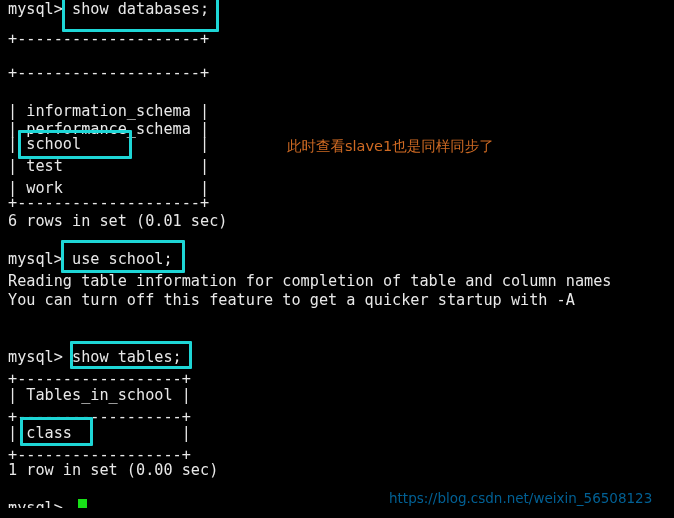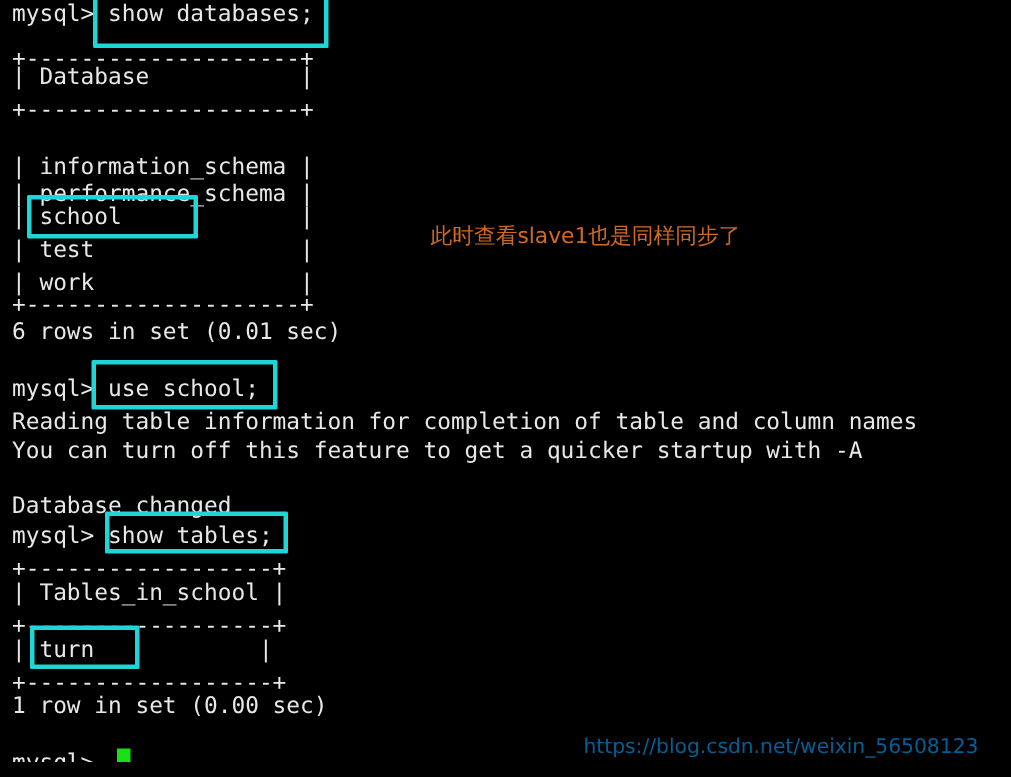--- a/index.html
+++ b/index.html
@@ -76,52 +76,50 @@
   }
 </style>
 </head>
 <body>
 
 <div id="screen">
 
   <div id="terminal">
       <div class="line" style="top: -2px;">mysql&gt; show databases;</div>
       <div class="line" style="top: 28px;">+--------------------+</div>
-      <div class="line" style="top: 40px;">| Database           |</div>
       <div class="line" style="top: 62px;">+--------------------+</div>
       <div class="line" style="top: 100px;">| information_schema |</div>
       <div class="line" style="top: 133px;">| school             |</div>
       <div class="line" style="top: 118px;">| performance_schema |</div>
       <div class="line" style="top: 155px;">| test               |</div>
       <div class="line" style="top: 177px;">| work               |</div>
       <div class="line" style="top: 192px;">+--------------------+</div>
       <div class="line" style="top: 210px;">6 rows in set (0.01 sec)</div>
       <div class="line" style="top: 232px;"></div>
       <div class="line" style="top: 248px;">mysql&gt; use school;</div>
       <div class="line" style="top: 270px;">Reading table information for completion of table and column names</div>
       <div class="line" style="top: 289px;">You can turn off this feature to get a quicker startup with -A</div>
       <div class="line" style="top: 311px;"></div>
-      <div class="line" style="top: 326px;">Database changed</div>
       <div class="line" style="top: 346px;">mysql&gt; show tables;</div>
       <div class="line" style="top: 368px;">+------------------+</div>
       <div class="line" style="top: 384px;">| Tables_in_school |</div>
       <div class="line" style="top: 406px;">+------------------+</div>
-      <div class="line" style="top: 422px;">| turn            |</div>
+      <div class="line" style="top: 422px;">| class            |</div>
       <div class="line" style="top: 444px;">+------------------+</div>
       <div class="line" style="top: 459px;">1 row in set (0.00 sec)</div>
       <div class="line" style="top: 481px;"></div>
       <div class="line" style="top: 497px;">mysql&gt;</div>
     </div>
 
   <div id="annot-layer">
       <div class="annot-box" style="left: 62px; top: -3px; width: 157px; height: 35px; border-color: rgb(30, 214, 214);"></div>
       <div class="annot-box" style="left: 18px; top: 130px; width: 114px; height: 29px; border-color: rgb(30, 214, 214);"></div>
       <div class="annot-box" style="left: 61px; top: 240px; width: 124px; height: 33px; border-color: rgb(30, 214, 214);"></div>
       <div class="annot-box" style="left: 70px; top: 341px; width: 122px; height: 28px; border-color: rgb(30, 214, 214);"></div>
       <div class="annot-box" style="left: 20px; top: 417px; width: 73px; height: 29px; border-color: rgb(30, 214, 214);"></div>
-      <div class="annot-note" style="left: 287px; top: 137px; color: rgb(207, 106, 35); margin-top: 12px;">此时查看slave1也是同样同步了</div>
+      <div class="annot-note" style="left: 287px; top: 137px; color: rgb(207, 106, 35);">此时查看slave1也是同样同步了</div>
     </div>
 
   <div class="cursor-block" id="cursor" style="left: 78px; top: 499px;"></div>
 
   <div class="watermark" id="watermark" style="left: 389px; top: 489px;">https://blog.csdn.net/weixin_56508123</div>
 
 </div>
 
 </body></html>

